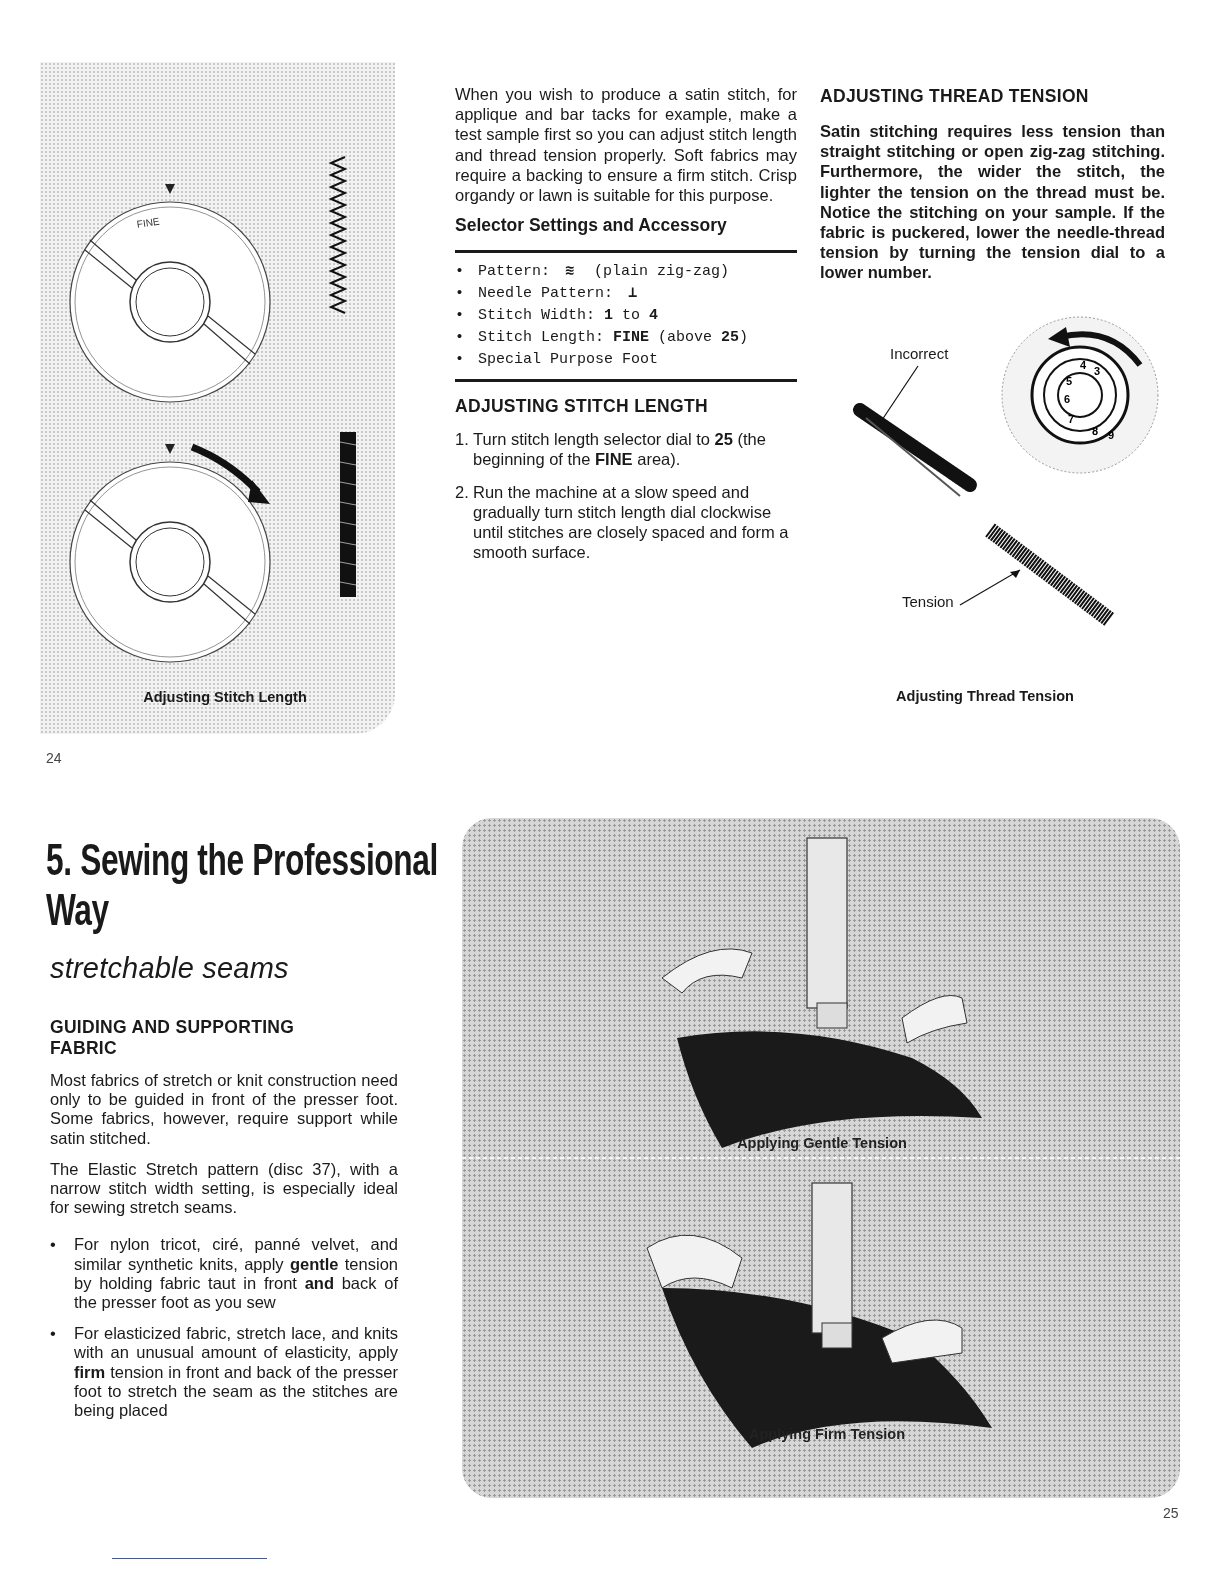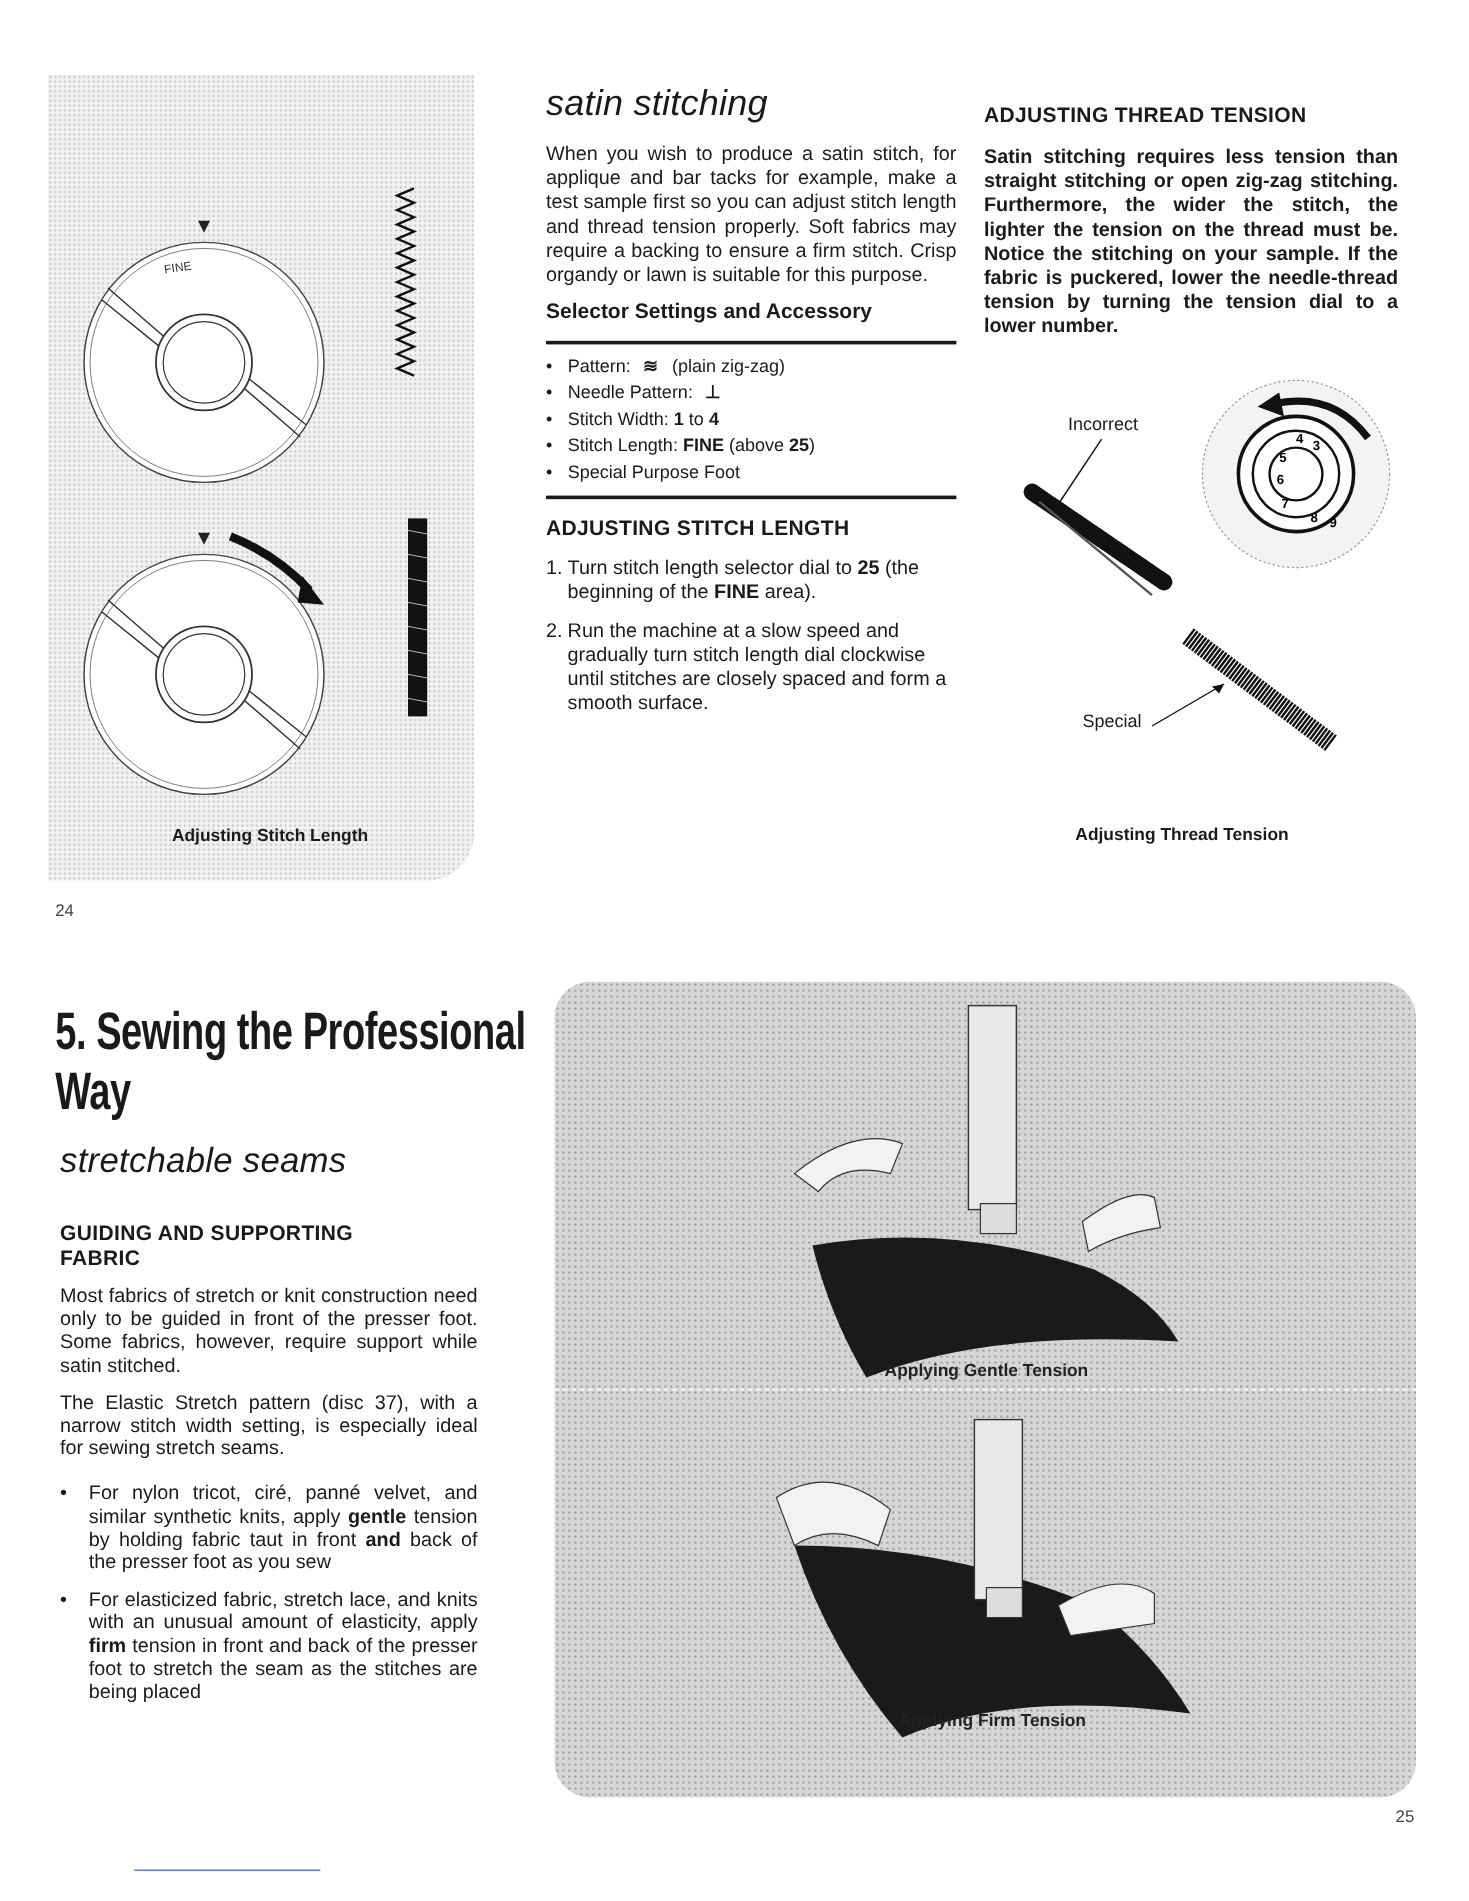--- a/index.html
+++ b/index.html
@@ -82,25 +82,24 @@
           <line x1="0" y1="110" x2="16" y2="113"></line>
         <line x1="0" y1="130" x2="16" y2="133"></line>
           <line x1="0" y1="150" x2="16" y2="153"></line>
       </g>
     </g>
   </svg>
   <div class="abs caption" style="left:60px; top:627px; width:250px;">Adjusting Stitch Length</div>
 </div>
 
 <div class="abs" style="left:455px; top:70px; width:342px;">
-  <div class="section-title">satin stitching</div>
   <p class="body-text" style="margin:14px 0 0 0;">When you wish to produce a satin stitch, for applique and bar tacks for example, make a test sample first so you can adjust stitch length and thread tension properly. Soft fabrics may require a backing to ensure a firm stitch. Crisp organdy or lawn is suitable for this purpose.</p>
   <div class="subhead" style="margin-top:10px;">Selector Settings and Accessory</div>
   <div class="rule" style="margin-top:14px;"></div>
-  <ul class="settings" style="margin-top:8px;">
+  <ul class="settings" style="margin-top:8px;font-family:Liberation Mono, monospace;">
     <li>
       <span>Pattern:</span>
       <span style="display:inline-block; width:14px; margin:0 6px; font-weight:bold;">≋</span>
       <span>(plain zig-zag)</span>
     </li>
     <li>
       <span>Needle Pattern:</span>
       <span style="display:inline-block; margin-left:6px; font-weight:bold;">⊥</span>
     </li>
     <li>
@@ -159,21 +158,21 @@
       <path d="M 36,118 L 130,196" stroke="#555" stroke-width="2"></path>
     </g>
 
     <g>
       <line x1="130" y1="305" x2="190" y2="270" stroke="#111" stroke-width="1.2"></line>
       <polygon points="190,270 180,272 186,278" fill="#111"></polygon>
       <path d="M 160,230 L 280,320" stroke="#111" stroke-width="16" stroke-dasharray="2,1"></path>
     </g>
   </svg>
   <div class="abs" style="left:60px; top:45px; font-size:15px;">Incorrect</div>
-  <div class="abs" style="left:72px; top:293px; font-size:15px;">Special</div>
+  <div class="abs" style="left:72px; top:293px; font-size:15px;">Tension</div>
   <div class="abs caption" style="left:20px; top:388px; width:270px;">Adjusting Thread Tension</div>
 </div>
 
 <div class="abs page-num" style="left:46px; top:750px;text-align:right;">24</div>
 
 <div class="abs" style="left:46px; top:835px; width:380px;">
   <div class="chapter">
     <span>5.</span> <span>Sewing the Professional</span><br>
     <span>Way</span>
   </div>

